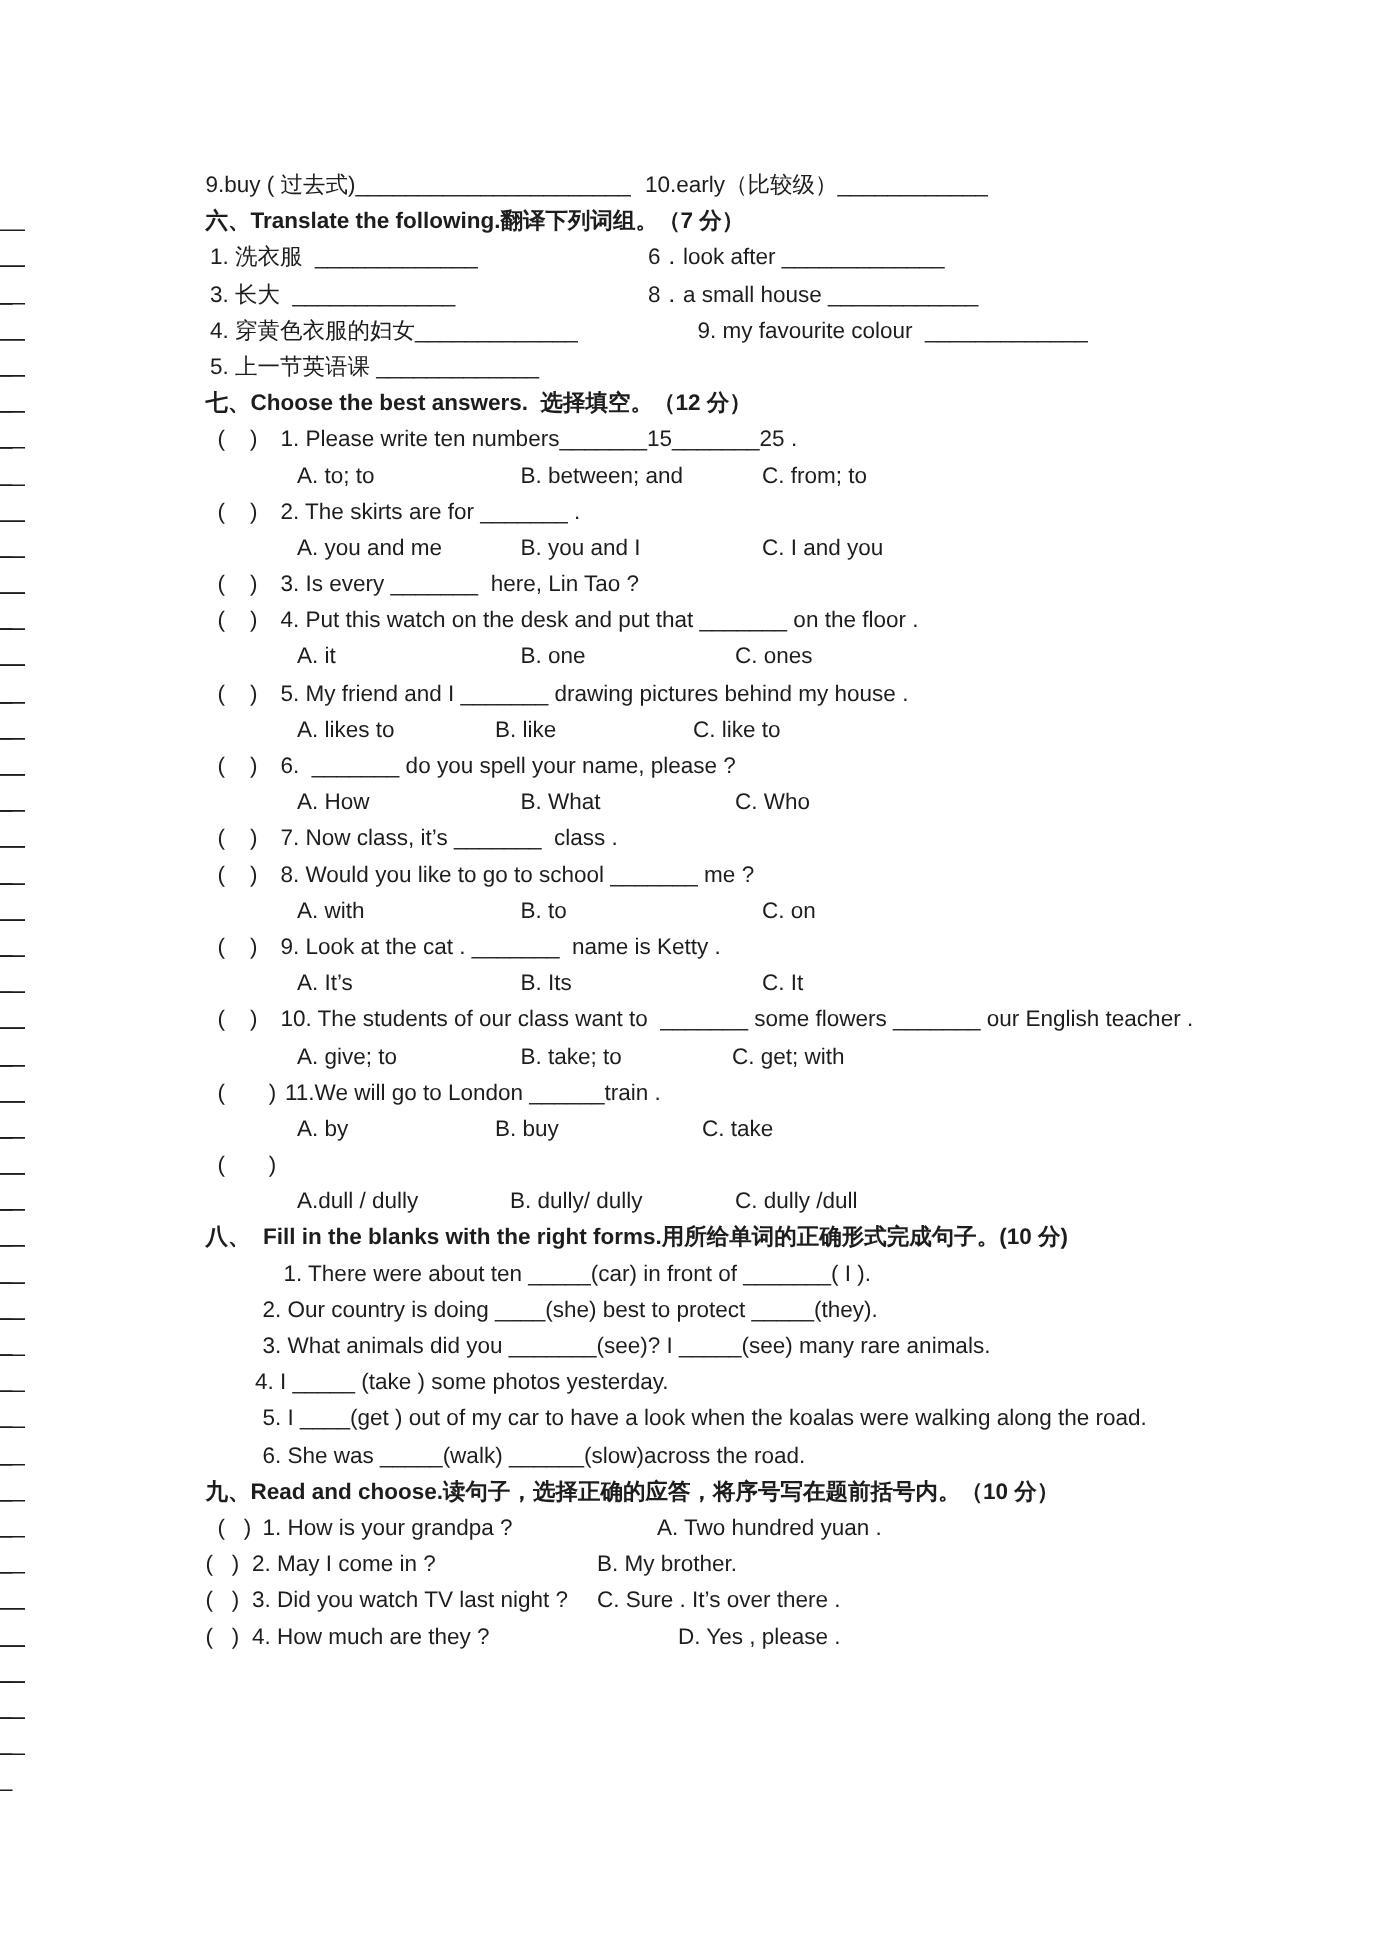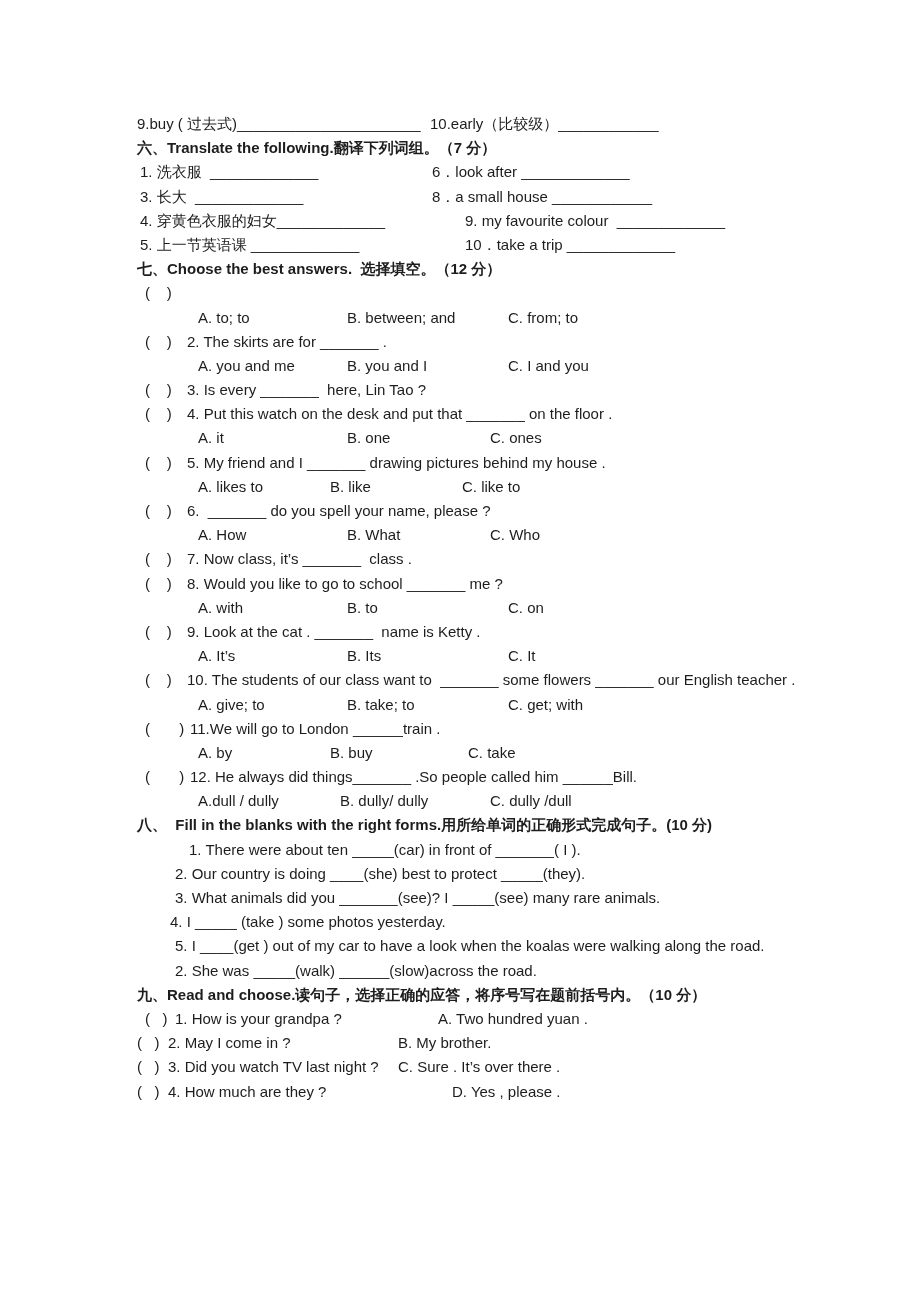--- a/index.html
+++ b/index.html
@@ -2,21 +2,21 @@
 <html><head>
 <meta charset="utf-8">
 <style>
   html,body{margin:0;padding:0;}
   body{
     width:920px;height:1302px;background:#ffffff;overflow:hidden;
     font-family:"Liberation Sans","DejaVu Sans",sans-serif;
     font-size:15px;color:#1d1d1d;
   }
   .page{position:relative;width:920px;height:1302px;background:#ffffff;}
-  .doc{position:absolute;top:112px;left:0;width:780px;}
+  .doc{position:absolute;top:112px;left:0;width:780px;text-decoration:underline;}
   .line{position:relative;height:24.2px;line-height:24.2px;white-space:pre;}
   .at{position:absolute;top:0;white-space:pre;}
   .b{font-weight:bold;}
 </style>
 </head>
 <body>
 
 <div class="page">
 <div class="doc">
 
@@ -35,29 +35,29 @@
   <div class="line">
     <span class="at" style="left:140px">3. 长大  _____________</span>
     <span class="at" style="left:432px">8．a small house ____________</span>
   </div>
   <div class="line">
     <span class="at" style="left:140px">4. 穿黄色衣服的妇女_____________</span>
     <span class="at" style="left:465px">9. my favourite colour  _____________</span>
   </div>
   <div class="line">
     <span class="at" style="left:140px">5. 上一节英语课 _____________</span>
-    <span class="at" style="left:465px">10．take a trip _____________</span>
   </div>
 
   <div class="line">
     <span class="at b" style="left:137px">七、Choose the best answers.  选择填空。（12 分）</span>
   </div>
 
   <div class="line">
     <span class="at" style="left:145px">(    )</span>
+    <span class="at" style="left:187px">1. Please write ten numbers_______15_______25 .</span>
   </div>
   <div class="line">
     <span class="at" style="left:198px">A. to; to</span>
     <span class="at" style="left:347px">B. between; and</span>
     <span class="at" style="left:508px">C. from; to</span>
   </div>
 
   <div class="line">
     <span class="at" style="left:145px">(    )</span>
     <span class="at" style="left:187px">2. The skirts are for _______ .</span>
@@ -128,36 +128,35 @@
     <span class="at" style="left:508px">C. It</span>
   </div>
 
   <div class="line">
     <span class="at" style="left:145px">(    )</span>
     <span class="at" style="left:187px">10. The students of our class want to  _______ some flowers _______ our English teacher .</span>
   </div>
   <div class="line">
     <span class="at" style="left:198px">A. give; to</span>
     <span class="at" style="left:347px">B. take; to</span>
-    <span class="at" style="left:508px">C. get; with</span>
+    <span class="at" style="left:488px">C. get; with</span>
   </div>
 
   <div class="line">
     <span class="at" style="left:145px">(       )</span>
     <span class="at" style="left:190px">11.We will go to London ______train .</span>
   </div>
   <div class="line">
     <span class="at" style="left:198px">A. by</span>
     <span class="at" style="left:330px">B. buy</span>
     <span class="at" style="left:468px">C. take</span>
   </div>
 
   <div class="line">
     <span class="at" style="left:145px">(       )</span>
-    <span class="at" style="left:190px">12. He always did things_______ .So people called him ______Bill.</span>
   </div>
   <div class="line">
     <span class="at" style="left:198px">A.dull / dully</span>
     <span class="at" style="left:340px">B. dully/ dully</span>
     <span class="at" style="left:490px">C. dully /dull</span>
   </div>
 
   <div class="line">
     <span class="at b" style="left:137px">八、  Fill in the blanks with the right forms.用所给单词的正确形式完成句子。(10 分)</span>
   </div>
@@ -170,21 +169,21 @@
   <div class="line">
     <span class="at" style="left:175px">3. What animals did you _______(see)? I _____(see) many rare animals.</span>
   </div>
   <div class="line">
     <span class="at" style="left:170px">4. I _____ (take ) some photos yesterday.</span>
   </div>
   <div class="line">
     <span class="at" style="left:175px">5. I ____(get ) out of my car to have a look when the koalas were walking along the road.</span>
   </div>
   <div class="line">
-    <span class="at" style="left:175px">2. She was _____(walk) ______(slow)across the road.</span>
+    <span class="at" style="left:175px">6. She was _____(walk) ______(slow)across the road.</span>
   </div>
 
   <div class="line">
     <span class="at b" style="left:137px">九、Read and choose.读句子，选择正确的应答，将序号写在题前括号内。（10 分）</span>
   </div>
   <div class="line">
     <span class="at" style="left:145px">(   )</span>
     <span class="at" style="left:175px">1. How is your grandpa ?</span>
     <span class="at" style="left:438px">A. Two hundred yuan .</span>
   </div>

